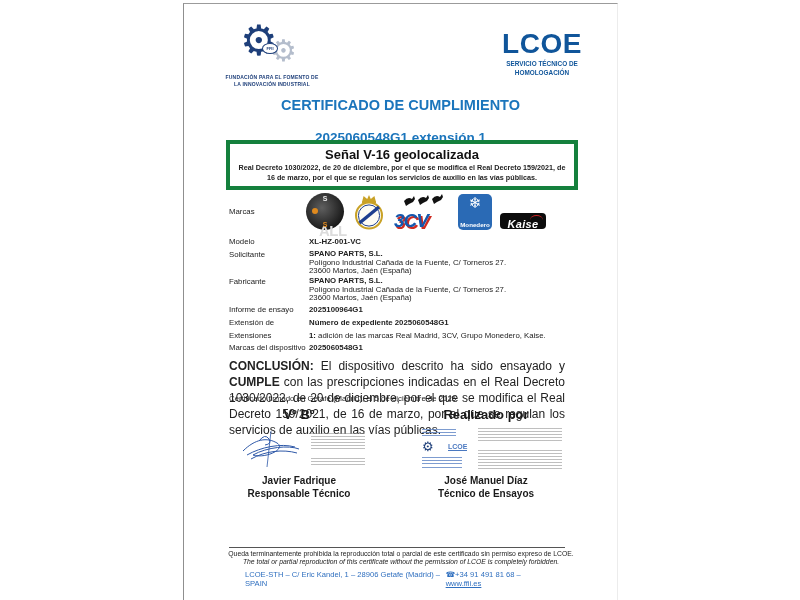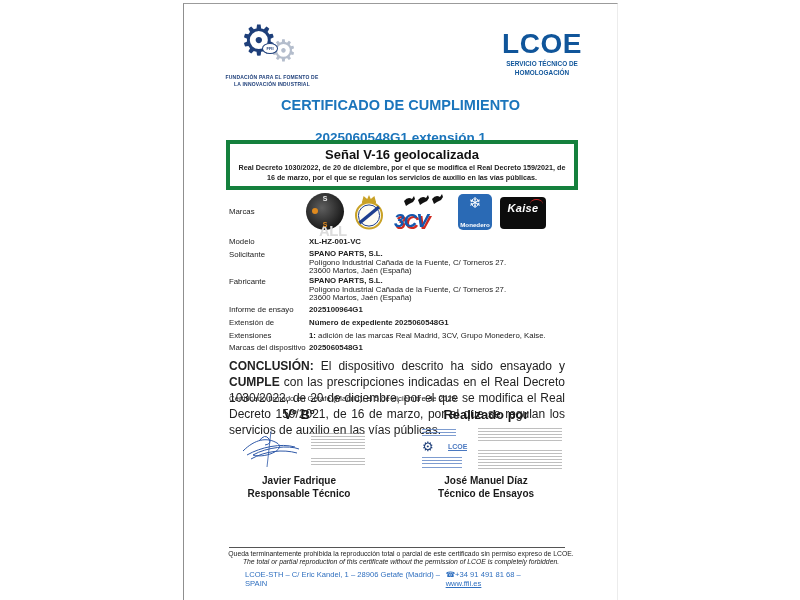--- a/index.html
+++ b/index.html
@@ -49,21 +49,21 @@
   .sos-bot{position:absolute;bottom:2px;left:0;width:100%;text-align:center;font-size:7px;color:#e08a1e;}
   .brand-rm{width:34px;height:37px;position:relative;}
   .brand-3cv{width:56px;height:37px;position:relative;}
   .cv3-text{position:absolute;left:0;bottom:0;font-size:19px;font-weight:bold;font-style:italic;
     color:#1457ad;letter-spacing:-1px;text-shadow:1.6px 1.6px 0 #cf2a20;line-height:1;}
   .cv3-horses{position:absolute;left:8px;top:0;}
   .brand-mon{width:34px;height:36px;background:#2a6ab5;border-radius:5px;position:relative;
     text-align:center;color:#fff;}
   .mon-flake{font-size:15px;line-height:1.1;display:block;margin-top:1px;}
   .mon-text{position:absolute;bottom:2px;left:0;width:100%;font-size:6.2px;font-weight:bold;}
-  .brand-kaise{width:46px;height:32px;background:#0c0c0c;border-radius:4px;position:relative;
+  .brand-kaise{width:46px;height:16px;background:#0c0c0c;border-radius:4px;position:relative;
     margin-bottom:1px;text-align:center;}
   .kaise-text{font-size:11px;font-weight:bold;font-style:italic;color:#fff;line-height:22px;
     letter-spacing:.3px;}
   .kaise-swoosh{position:absolute;right:3px;top:2px;width:13px;height:9px;
     border-top:1.5px solid #cc2424;border-radius:50%;}
   
   .conclusion{position:absolute;left:45px;top:355px;width:336px;font-size:12px;
     line-height:1.33;text-align:justify;color:#222;}
   .signed{position:absolute;left:45px;top:390px;font-size:7.8px;color:#222;}
   

